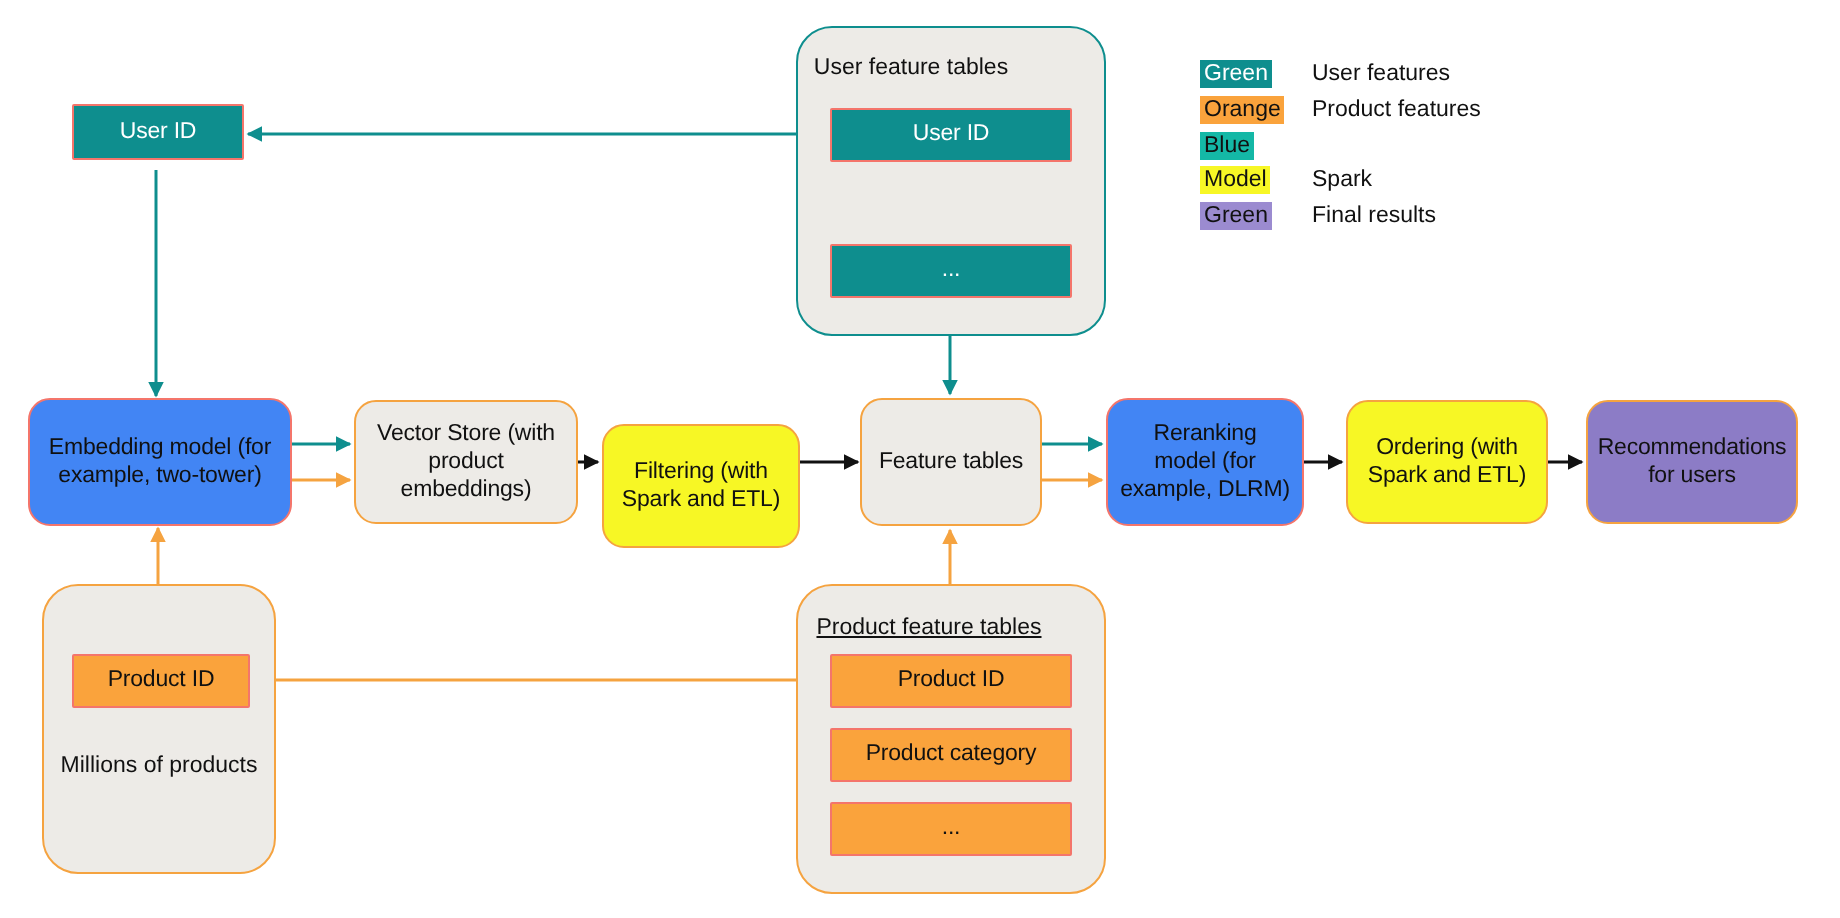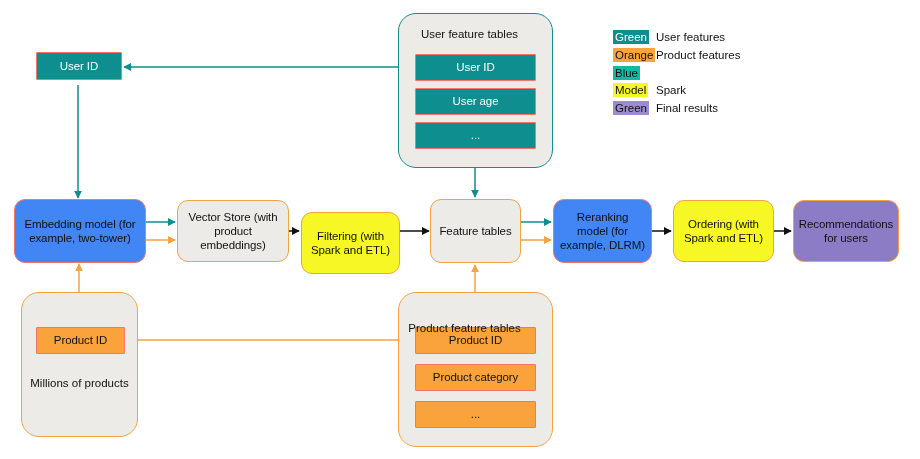--- a/index.html
+++ b/index.html
@@ -125,21 +125,20 @@
     display: flex;
     align-items: baseline;
     height: 17.8px;
   }
   .legend-swatch {
     display: inline-block;
     font-size: 11.5px;
     padding: 1px 2px 1px 2px;
     white-space: nowrap;
     color: #111111;
-    margin-left: 13px;
   }
   .legend-swatch.sw-green  { background: #0E8E8E; color: #ffffff; }
   .legend-swatch.sw-orange { background: #FAA33C; }
   .legend-swatch.sw-blue   { background: #14b8a6; }
   .legend-swatch.sw-yellow { background: #F7F725; }
   .legend-swatch.sw-gray   { background: #F2F1EF; }
   .legend-swatch.sw-purple { background: #9B8BD0; }
   .legend-key {
     width: 52px;
     flex: 0 0 52px;
@@ -195,28 +194,27 @@
 
       <path d="M 774 231 L 791 231" stroke="#111111" marker-end="url(#ah-black)"></path>
 
       <path d="M 414 340 L 126 340" stroke="#F5A340" marker-end="url(#ah-orange)"></path>
 
       <path d="M 79 326 L 79 264" stroke="#F5A340" marker-end="url(#ah-orange)"></path>
     </g>
   </svg>
 
   <div class="group teal-edge" style="left:398px; top:13px; width:155px; height:155px;"></div>
-  <div class="group-title" style="left:398px; top:28px; width:143px;">User feature tables</div>
+  <div class="group-title" style="left:384px; top:28px; width:143px;">User feature tables</div>
 
   <div class="node chip teal" style="left:415px; top:54px; width:121px; height:27px;">User ID</div>
-  <div class="node chip teal" style="left:415px; top:88px; width:121px; height:27px;">User age</div>
   <div class="node chip teal" style="left:415px; top:122px; width:121px; height:27px;">...</div>
 
   <div class="group orange-edge" style="left:398px; top:292px; width:155px; height:155px;"></div>
-  <div class="group-title" style="left:398px; top:322px; width:133px;">Product feature tables</div>
+  <div class="group-title" style="left:398px; top:308px; width:133px;text-decoration:underline;">Product feature tables</div>
 
   <div class="node chip orange" style="left:415px; top:327px; width:121px; height:27px;">Product ID</div>
   <div class="node chip orange" style="left:415px; top:364px; width:121px; height:27px;">Product category</div>
   <div class="node chip orange" style="left:415px; top:401px; width:121px; height:27px;">...</div>
 
   <div class="group orange-edge" style="left:21px; top:292px; width:117px; height:145px;"></div>
   <div class="node chip orange" style="left:36px; top:327px; width:89px; height:27px;">Product ID</div>
   <div class="group-caption" style="left:21px; top:377px; width:117px;">Millions of products</div>
 
   <div class="node chip teal" style="left:36px; top:52px; width:86px; height:28px;">User ID</div>

